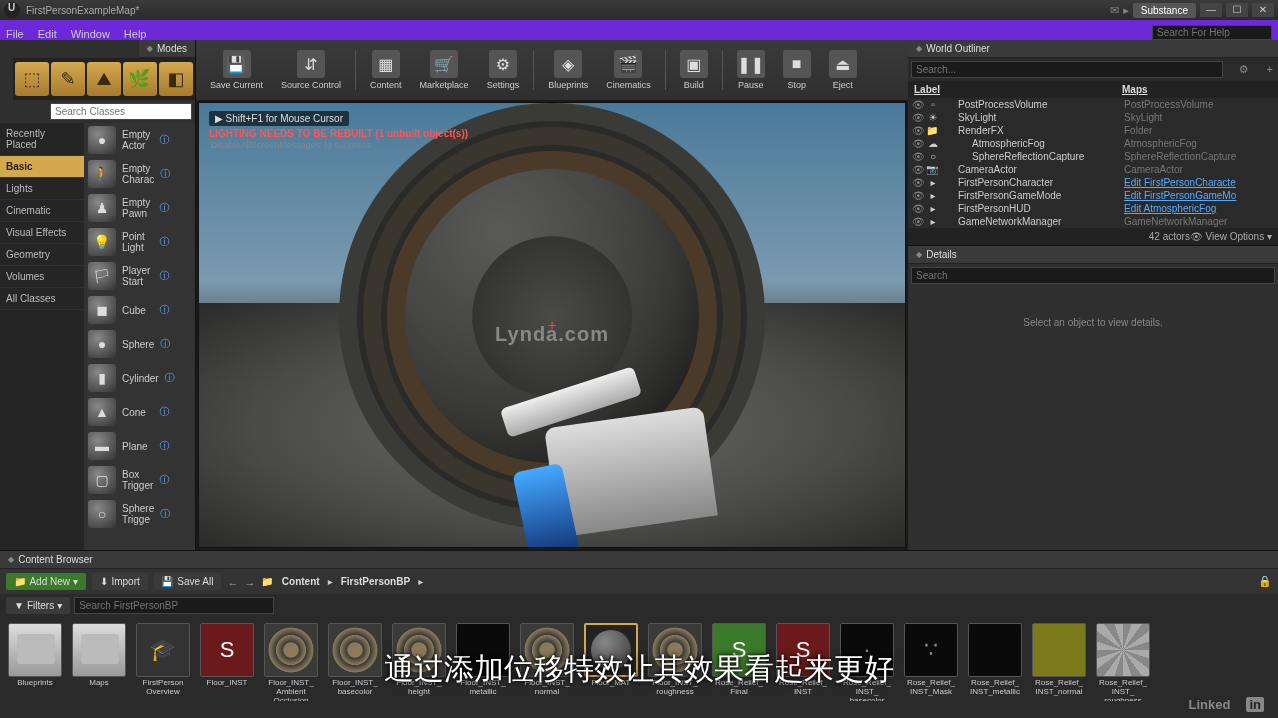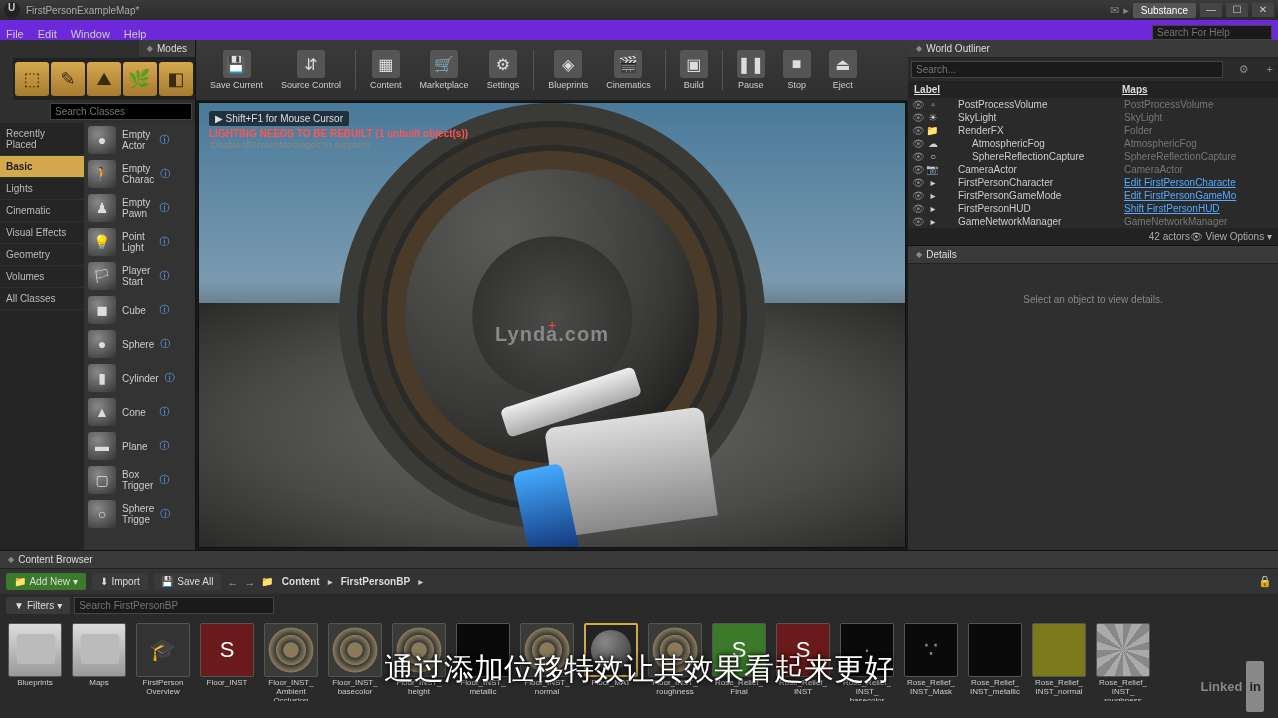--- a/index.html
+++ b/index.html
@@ -23,21 +23,21 @@
 
 .main { display:flex; height: 510px; }
 
 
 .modes-panel { width: 196px; background:#2f2f2f; display:flex; flex-direction:column; border-right:1px solid #111;align-items:flex-end;}
 .panel-tab { background:#3a3a3a; padding:3px 8px; font-size:10px; color:#ddd; border-bottom:1px solid #222; display:flex;align-items:center;gap:4px;}
 .panel-tab::before{content:"◆";font-size:8px;color:#888;}
 .mode-icons { display:flex; background:#222; padding:4px 2px; gap:2px; justify-content:space-around;}
 .mode-icon { width:34px;height:34px;background:linear-gradient(#d4a94e,#a87a2e);border-radius:3px;display:flex;align-items:center;justify-content:center;font-size:18px;color:#3a2a10;}
 .search-row { padding:3px; }
-.search-row input { width:100%;background:#000000;border:1px solid #444;color:#888;padding:2px 4px;font-size:10px;}
+.search-row input { width:100%;background:#ffffff;border:1px solid #444;color:#888;padding:2px 4px;font-size:10px;}
 .modes-body { display:flex; flex:1; overflow:hidden;}
 .cat-list { width:84px; background:#252525; }
 .cat-item { padding:5px 6px; color:#bbb; font-size:10px; border-bottom:1px solid #2f2f2f; cursor:default;}
 .cat-item.active { background:#d4a94e; color:#222; font-weight:bold;}
 .actor-list { flex:1; background:#333; overflow-y:auto;}
 .actor-row { display:flex;align-items:center;padding:3px 4px;gap:6px;}
 .actor-row .thumb { width:28px;height:28px;background:radial-gradient(circle at 35% 30%,#888,#333);border-radius:3px;display:flex;align-items:center;justify-content:center;font-size:14px;color:#ddd;}
 .actor-row span { flex:1;font-size:10px;color:#ccc;}
 .actor-row .info { color:#6af;font-size:10px;}
 
@@ -109,22 +109,22 @@
 .asset .th.circ{background:#222;}
 .asset .th.darkred{background:#6a1a1a;color:#fff;}
 .asset .th.green{background:#3a7a2a;color:#fff;}
 .asset .th.olive{background:#7a7a1a;}
 .asset .th.black{background:#0a0a0a;}
 .asset .th.noise{background:repeating-conic-gradient(#888 0 5%,#aaa 5% 10%);}
 .asset .th.pattern{background:radial-gradient(circle,#8a7a5a 20%,#3a3a38 22%,#8a7a5a 40%,#3a3a38 42%,#8a7a5a 60%,#3a3a38 62%);}
 
 
 .subtitle{position:absolute;left:50%;bottom:28px;transform:translateX(-50%);color:#fff;font-size:30px;font-weight:500;text-shadow:0 0 6px #000,0 0 3px #000;z-index:100;white-space:nowrap;}
-.linkedin{position:absolute;right:14px;bottom:6px;color:#888;font-size:13px;font-weight:bold;z-index:100;display:flex;align-items:center;gap:4px;}
-.linkedin .box{background:#888;color:#222;padding:18px 3px;border-radius:2px;}
+.linkedin{position:absolute;right:14px;bottom:6px;color:#888;font-size:13px;font-weight:bold;z-index:100;display:flex;align-items:center;gap:16px;}
+.linkedin .box{background:#888;color:#222;padding:0 3px;border-radius:2px;}
 
 ::-webkit-scrollbar{width:10px;height:10px;}
 ::-webkit-scrollbar-track{background:#222;}
 ::-webkit-scrollbar-thumb{background:#555;border-radius:5px;}
 </style>
 </head>
 <body>
 
 <div class="titlebar">
   <div class="ue-logo"></div>
@@ -365,36 +365,37 @@
           <div class="row ind1 edit">
             <span class="eye">👁</span>
             <span class="ico">▸</span>
             <span class="lbl">FirstPersonGameMode</span>
             <span class="typ">Edit FirstPersonGameMo</span>
           </div>
           <div class="row ind1 edit">
             <span class="eye">👁</span>
             <span class="ico">▸</span>
             <span class="lbl">FirstPersonHUD</span>
-            <span class="typ">Shift FirstPersonHUD</span>
+            <span class="typ">Edit AtmosphericFog</span>
           </div>
           <div class="row ind1">
             <span class="eye">👁</span>
             <span class="ico">▸</span>
             <span class="lbl">GameNetworkManager</span>
             <span class="typ">GameNetworkManager</span>
           </div>
         </div>
       <div class="footer">
         <span>42 actors</span>
         <span>👁 <span>View Options</span> ▾</span>
       </div>
     </div>
     <div class="details">
       <div class="panel-tab">Details</div>
+      <div class="search-bar" style="padding:3px;"><input placeholder="Search" style="width: 100%; background: rgb(26, 26, 26); border: 1px solid rgb(68, 68, 68); color: rgb(136, 136, 136); padding: 2px 4px; font-size: 10px;"></div>
       <div class="msg">Select an object to view details.</div>
     </div>
   </div>
 </div>
 
 <div class="content-browser">
   <div class="panel-tab">Content Browser</div>
   <div class="cb-toolbar">
     <div class="cb-btn green">📁 <span>Add New</span> ▾</div>
     <div class="cb-btn">⬇ <span>Import</span></div>

